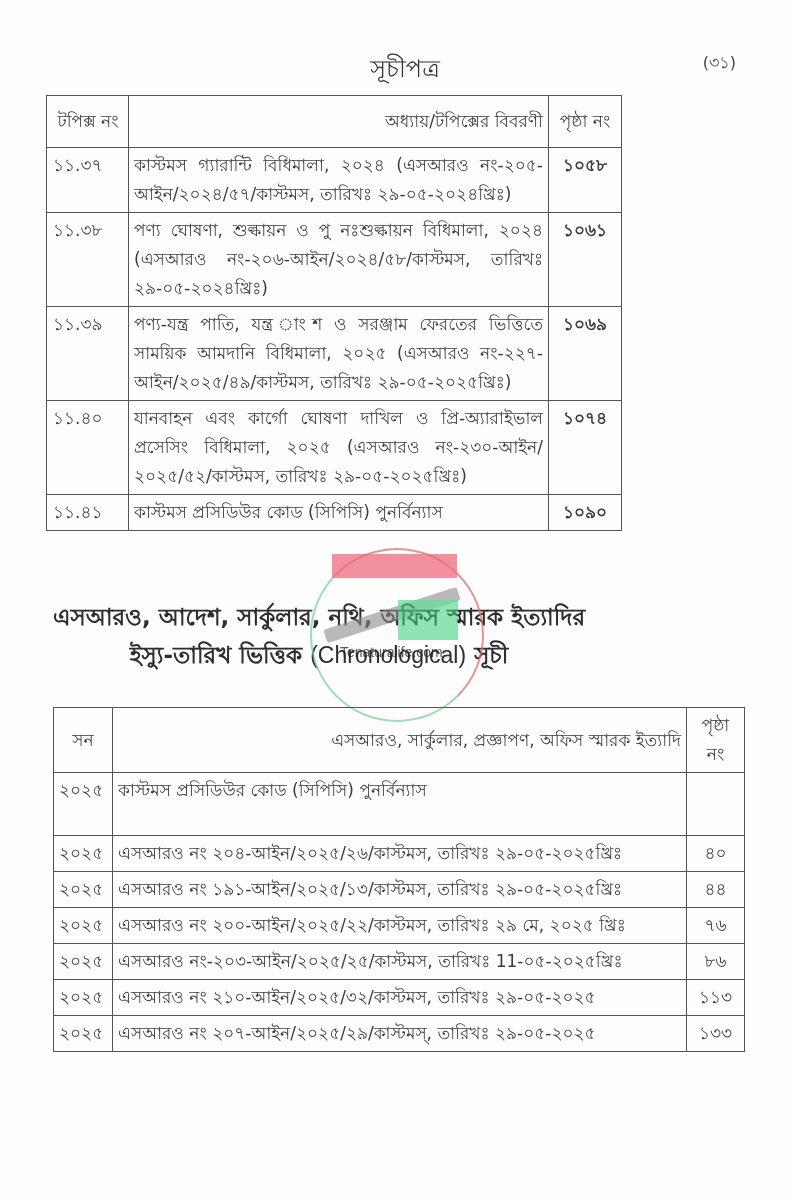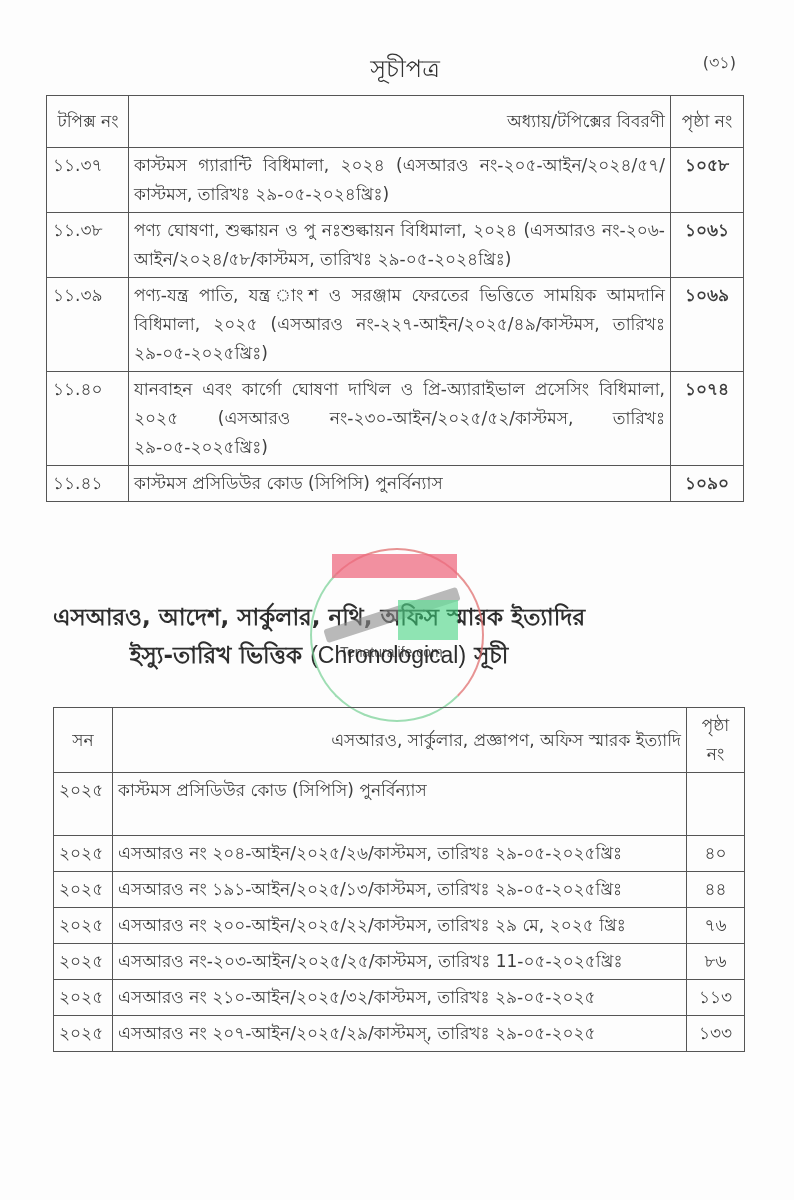--- a/index.html
+++ b/index.html
@@ -22,21 +22,21 @@
   }
   table {
     border-collapse: collapse; position: absolute;
     font-size: 17px; color: #3d3d3d;
   }
   td, th {
     border: 1.5px solid #555; vertical-align: top;
     padding: 3px 5px; font-weight: normal; line-height: 29px;
   }
   th { text-align: right; vertical-align: middle; }
-  #toc-table { left: 46px; top: 95px; width: 698px; }
+  #toc-table { left: 46px; top: 95px; width: 576px; }
   #toc-table .c1 { width: 70px; text-align: left; padding-left: 6px; }
   #toc-table .c3 { width: 62px; text-align: center; font-weight: bold; }
   #toc-table td.c2 { text-align: justify; text-align-last: left; }
   .head1 { height: 52px; line-height: 26px; }
   #chrono-table { left: 53px; top: 707px; width: 692px; }
   #chrono-table .c1 { width: 48px; text-align: left; }
   #chrono-table .c3 { width: 47px; text-align: center; }
   .section-heading {
     position: absolute; top: 598px; left: 0; width: 638px; text-align: center;
     font-size: 23px; font-weight: bold; line-height: 38px; color: #2e2e2e;

